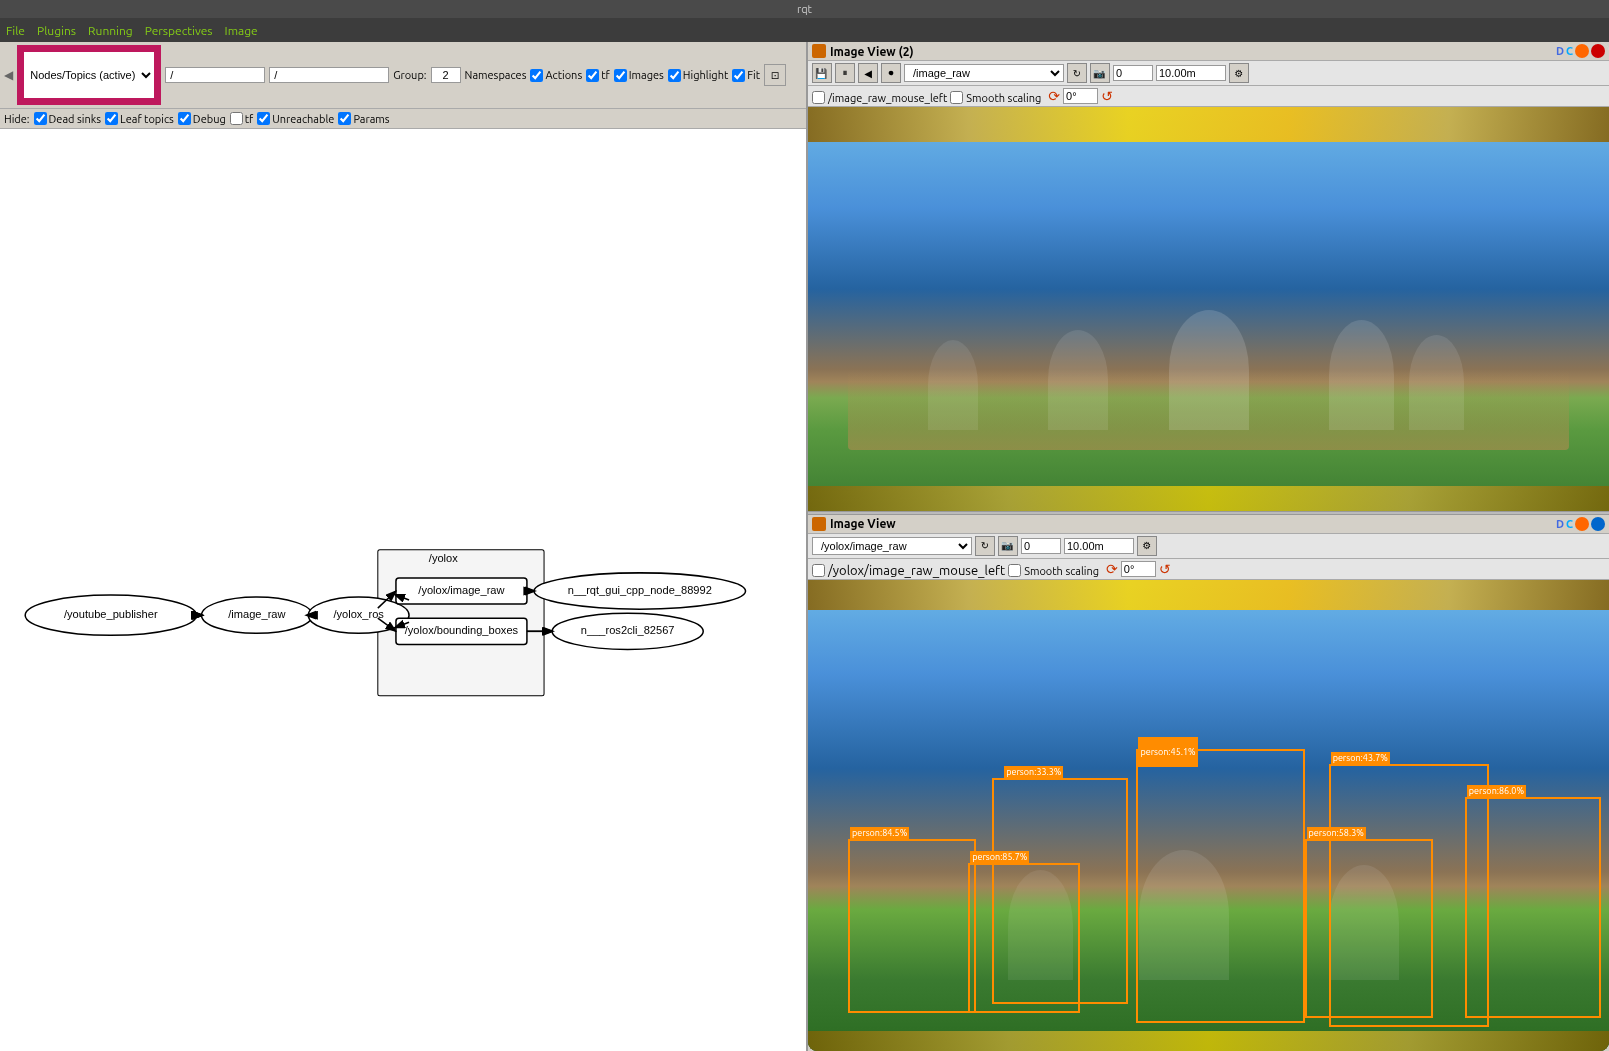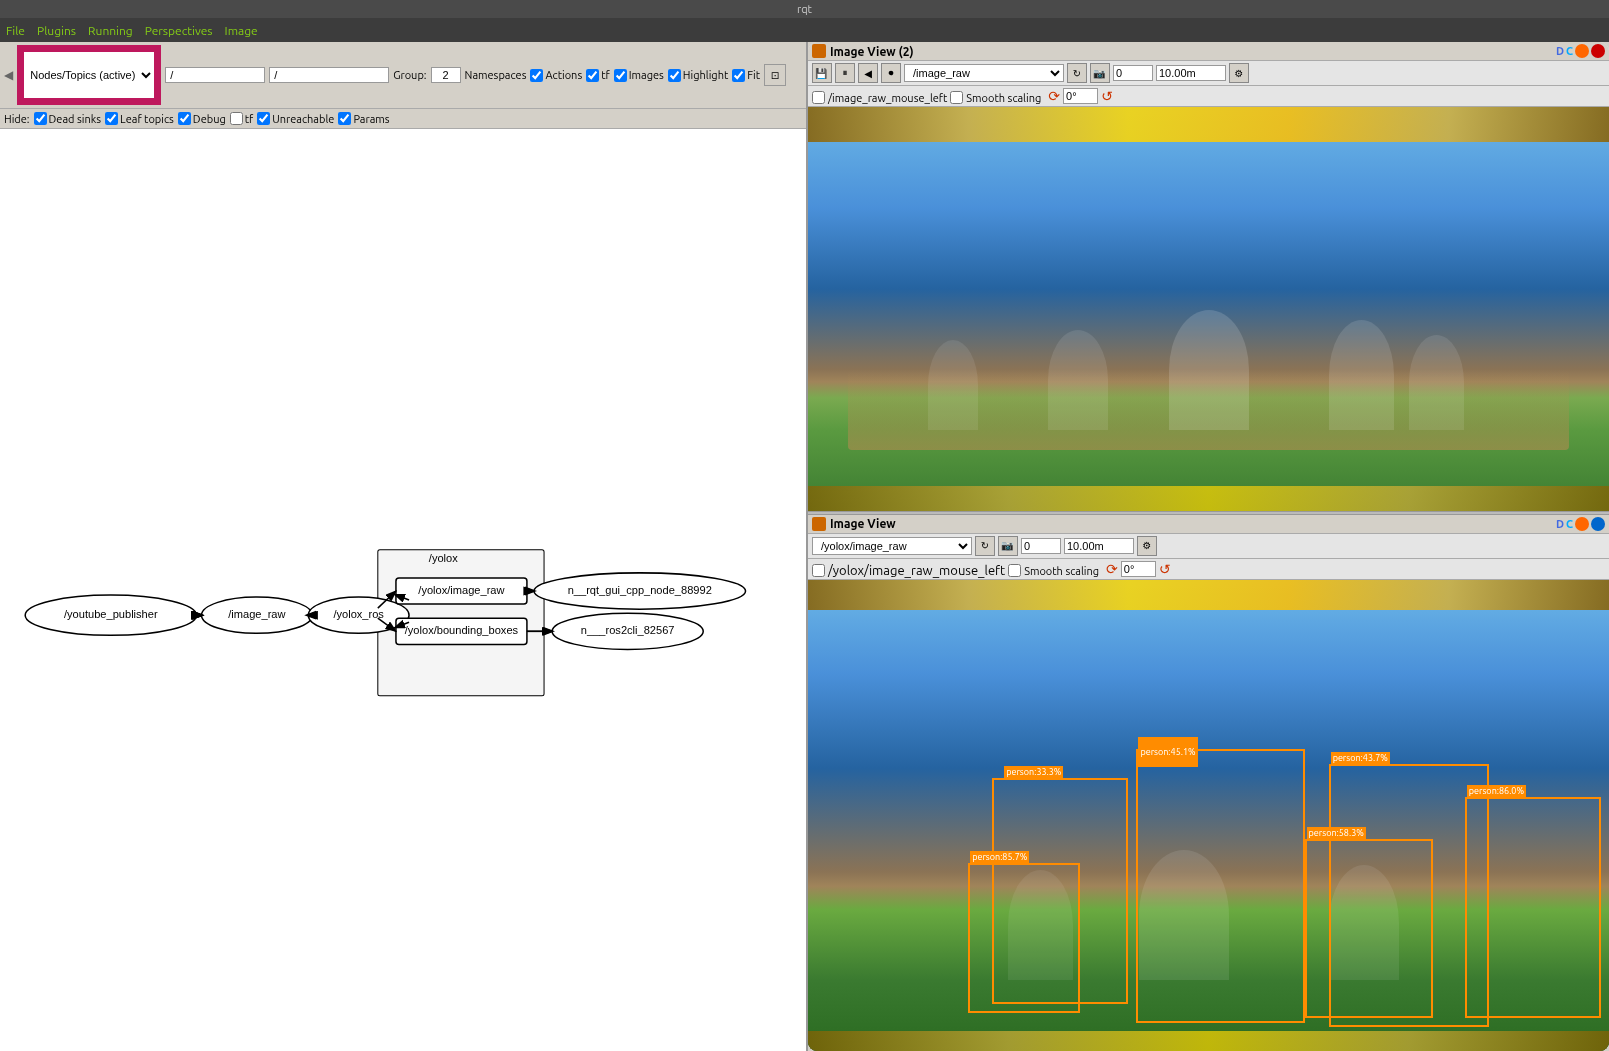--- a/index.html
+++ b/index.html
@@ -389,20 +389,23 @@
             opacity:0.7;"></div>
 
           <div style="position:absolute; bottom:15%; left:47%; transform:translateX(-50%); width:90px; height:130px; background:rgba(255,255,255,0.1); border-radius:50% 50% 0 0;"></div>
           <div style="position:absolute; bottom:15%; left:25%; width:65px; height:110px; background:rgba(255,255,255,0.08); border-radius:50% 50% 0 0;"></div>
           <div style="position:absolute; bottom:15%; left:65%; width:70px; height:115px; background:rgba(255,255,255,0.09); border-radius:50% 50% 0 0;"></div>
         </div>
 
         <div style="position:absolute; left:23%; top:42%; width:17%; height:48%; border:2px solid #ff8c00; box-sizing:border-box;">
           <span style="position:absolute; top:-14px; left:0; background:#ff8c00; color:white; font-size:9px; padding:1px 2px; white-space:nowrap;margin-left:10px;">person:33.3%</span>
         </div>
+        <div style="position:absolute; left:5%; top:55%; width:16%; height:37%; border:2px solid #ff8c00; box-sizing:border-box;">
+          <span style="position:absolute; top:-14px; left:0; background:#ff8c00; color:white; font-size:9px; padding:1px 2px; white-space:nowrap;">person:84.5%</span>
+        </div>
         <div style="position:absolute; left:20%; top:60%; width:14%; height:32%; border:2px solid #ff8c00; box-sizing:border-box;">
           <span style="position:absolute; top:-14px; left:0; background:#ff8c00; color:white; font-size:9px; padding:1px 2px; white-space:nowrap;">person:85.7%</span>
         </div>
         <div style="position:absolute; left:41%; top:36%; width:21%; height:58%; border:2px solid #ff8c00; box-sizing:border-box;">
           <span style="position:absolute; top:-14px; left:0; background:#ff8c00; color:white; font-size:9px; padding:10px 2px; white-space:nowrap;">person:45.1%</span>
         </div>
         <div style="position:absolute; left:65%; top:39%; width:20%; height:56%; border:2px solid #ff8c00; box-sizing:border-box;">
           <span style="position:absolute; top:-14px; left:0; background:#ff8c00; color:white; font-size:9px; padding:1px 2px; white-space:nowrap;">person:43.7%</span>
         </div>
         <div style="position:absolute; left:62%; top:55%; width:16%; height:38%; border:2px solid #ff8c00; box-sizing:border-box;">

